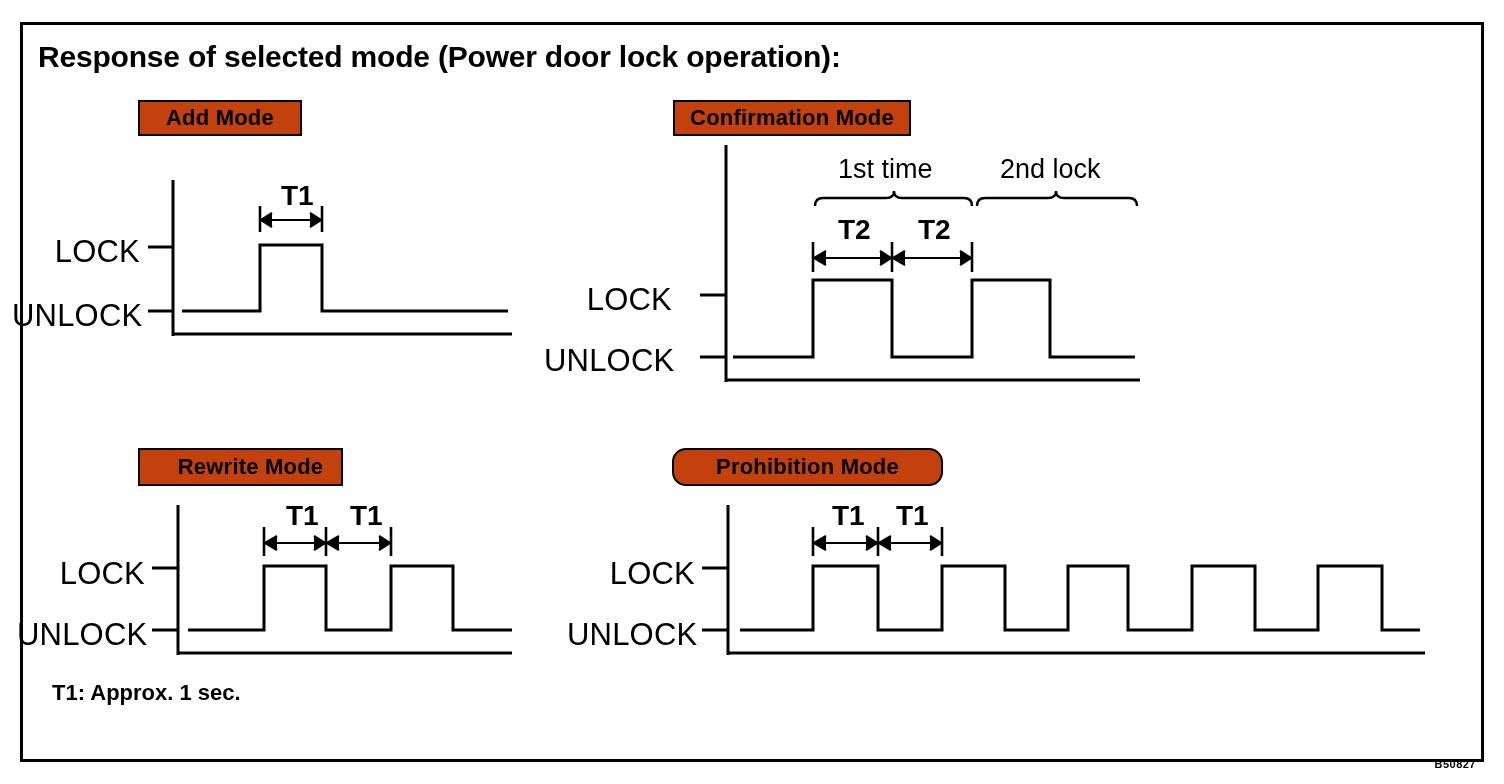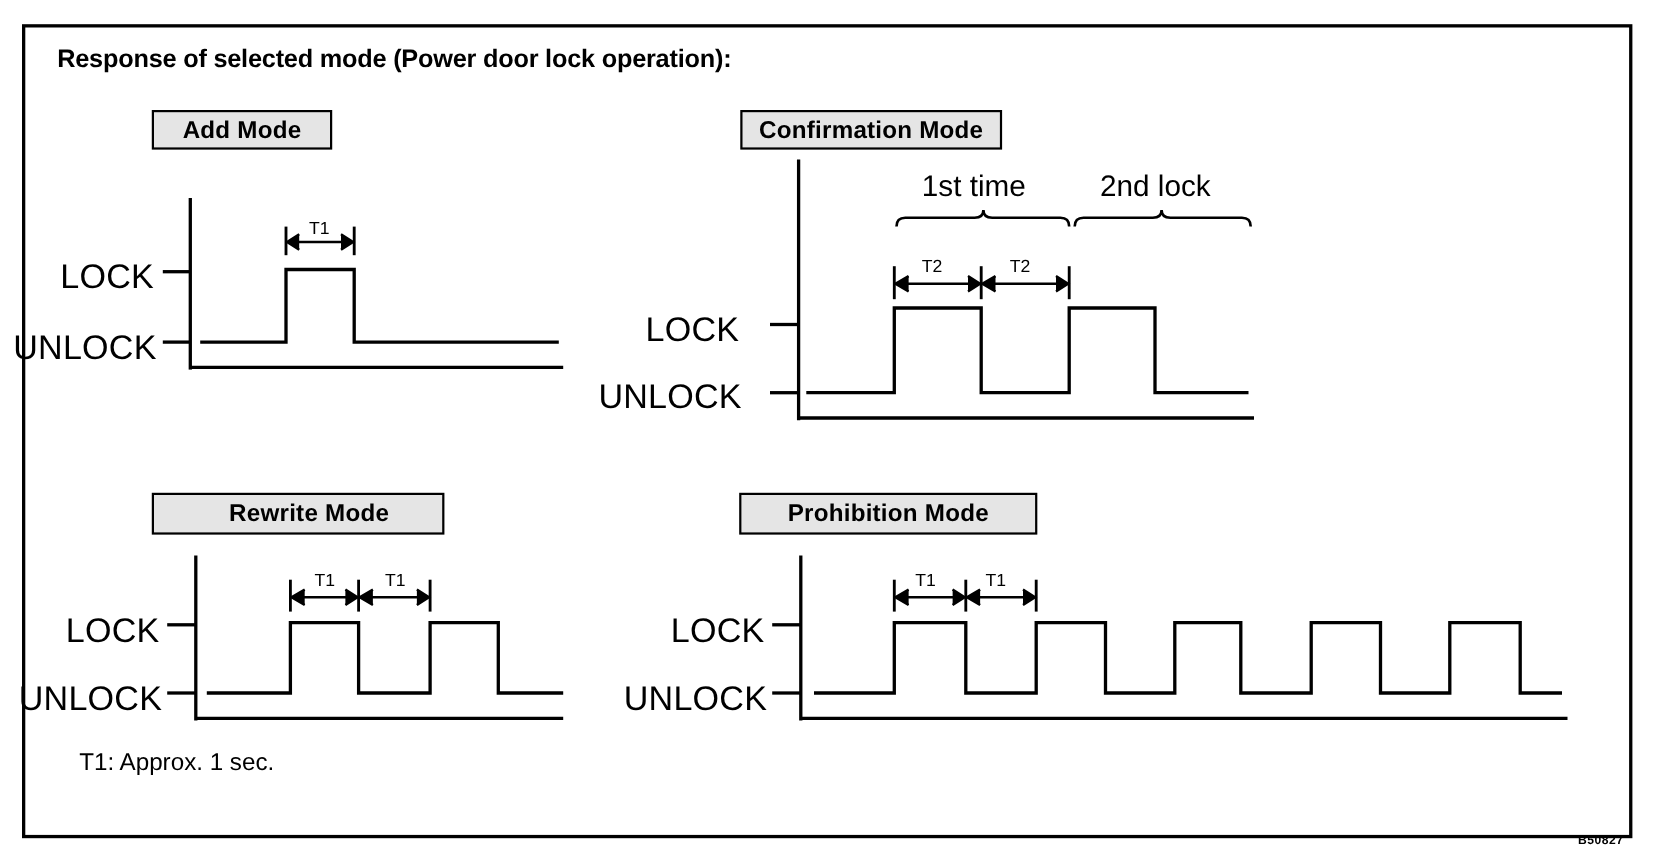--- a/index.html
+++ b/index.html
@@ -16,69 +16,67 @@
   .frame{
     position:absolute;left:20px;top:22px;
     width:1464px;height:740px;
     border:3px solid #000;
     box-sizing:border-box;
     background:#fff;
   }
 
   
   .heading{
-    position:absolute;left:52px;top:40px;
-    font-size:23px;font-weight:bold;letter-spacing:-0.2px;
+    position:absolute;left:38px;top:40px;
+    font-size:30px;font-weight:bold;letter-spacing:-0.2px;
     white-space:nowrap;
   }
 
   
   .mode-title{
     position:absolute;
     border:2px solid #000;
-    background:#e5e5e5;
+    background:#c2410c;
     font-size:22px;font-weight:bold;
     display:flex;align-items:center;justify-content:center;
     box-sizing:border-box;
     white-space:nowrap;
     letter-spacing:0.2px;
   }
   #title-add{left:138px;top:100px;width:164px;height:36px;}
   #title-confirmation{left:673px;top:100px;width:238px;height:36px;}
-  #title-rewrite{left:138px;top:448px;width:266px;height:38px;padding-left:20px;}
-  #title-prohibition{left:672px;top:448px;width:271px;height:38px;}
+  #title-rewrite{left:138px;top:448px;width:205px;height:38px;padding-left:20px;}
+  #title-prohibition{left:672px;top:448px;width:271px;height:38px;border-radius:14px;}
 
   
   .axis-label{
     position:absolute;
     font-size:31px;
     white-space:nowrap;
     text-align:right;
     letter-spacing:0.2px;
   }
 
   
   .marker-label{
     position:absolute;
-    font-size:16px;font-weight:normal;
-    white-space:nowrap;
-    margin-top:20px;
+    font-size:28px;font-weight:bold;
+    white-space:nowrap;
   }
   .brace-label{
     position:absolute;
     font-size:27px;
     white-space:nowrap;
   }
 
   
   .legend{
     position:absolute;left:52px;
-    font-size:22px;font-weight:normal;
-    white-space:nowrap;
-    margin-left:20px;
+    font-size:22px;font-weight:bold;
+    white-space:nowrap;
   }
   #legend-t1{top:680px;}
   #legend-t2{top:716px;}
 
   
   .corner-code{
     position:absolute;right:28px;bottom:14px;
     font-size:11px;font-weight:bold;
     letter-spacing:0.5px;
     font-family:Liberation Sans, sans-serif;

